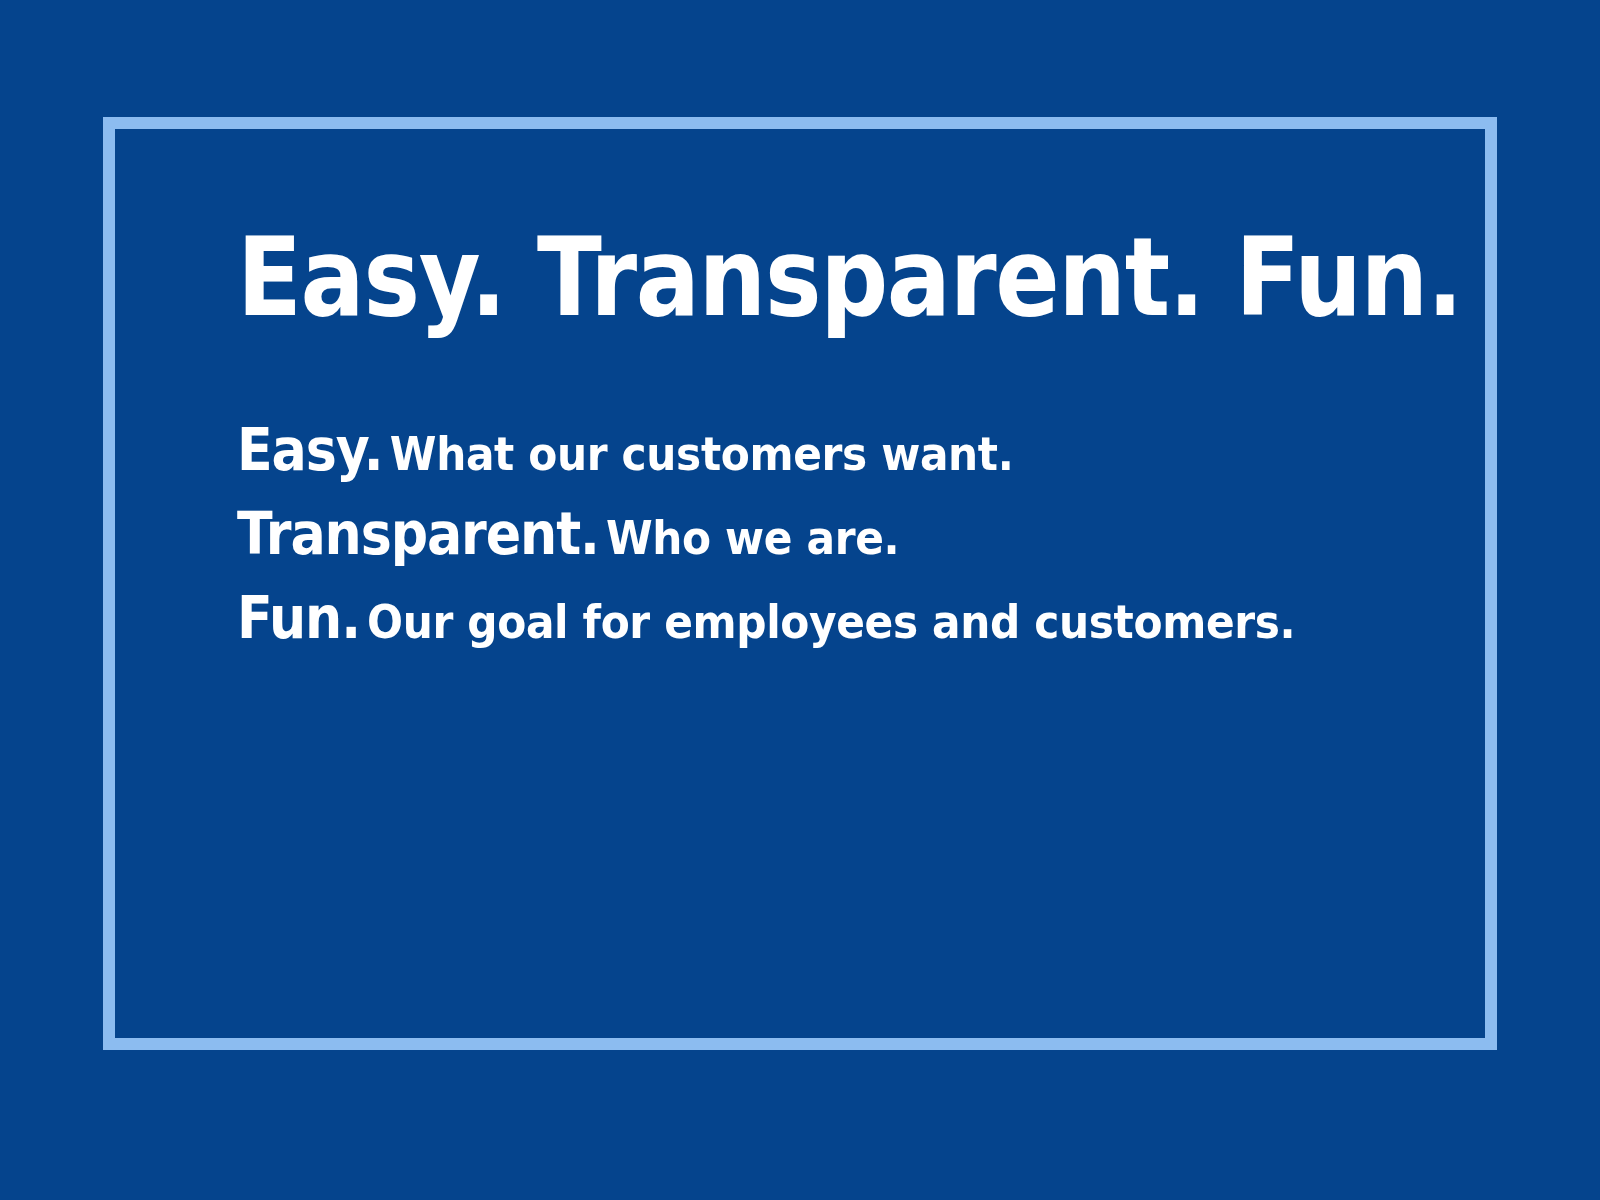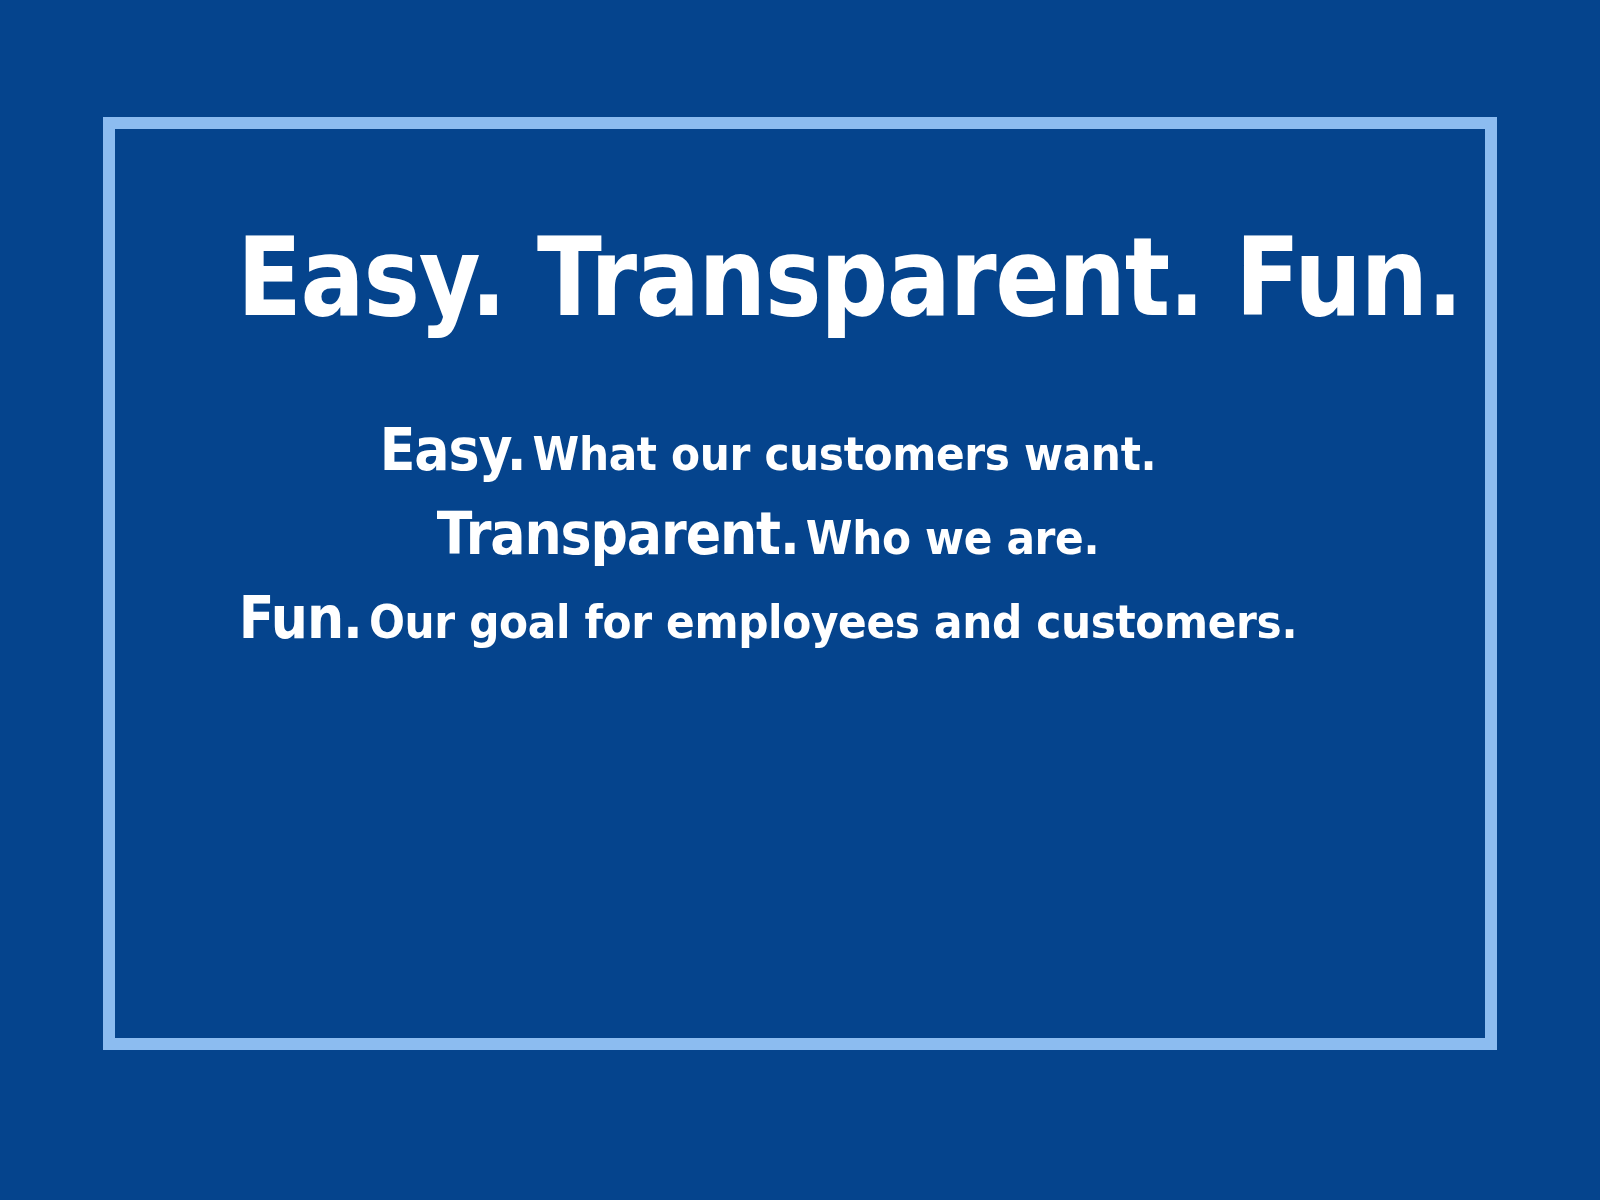--- a/index.html
+++ b/index.html
@@ -70,21 +70,20 @@
     letter-spacing: -0.4px;
     transform: scaleX(0.90);
     transform-origin: left center;
     white-space: nowrap;
   }
 
   .pillars {
     margin: 0;
     padding: 0;
     margin-top: 76px;
-    text-align: center;
   }
 
   .pillar-line {
     color: #ffffff;
     font-family: "DejaVu Sans", sans-serif;
     font-weight: bold;
     font-size: 47px;
     line-height: 80px;
     letter-spacing: -0.4px;
     transform: scaleX(0.90);

